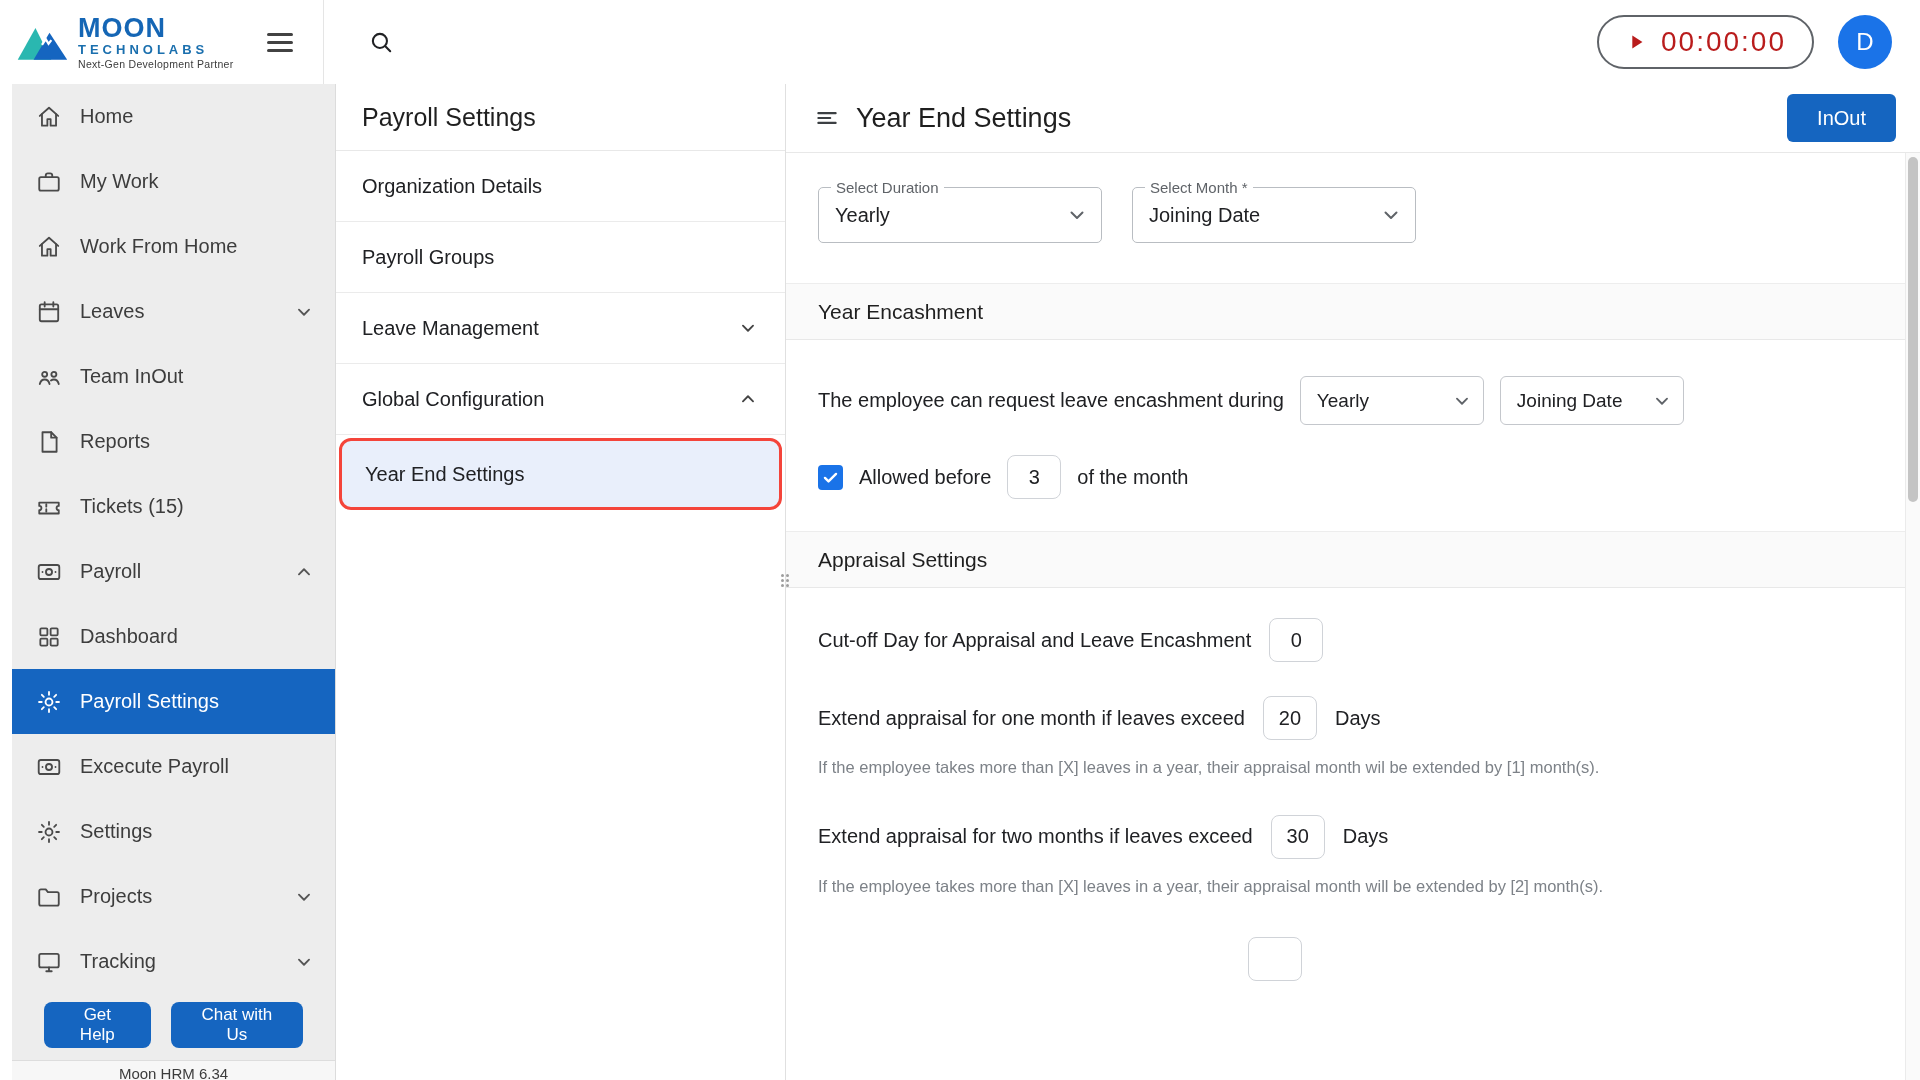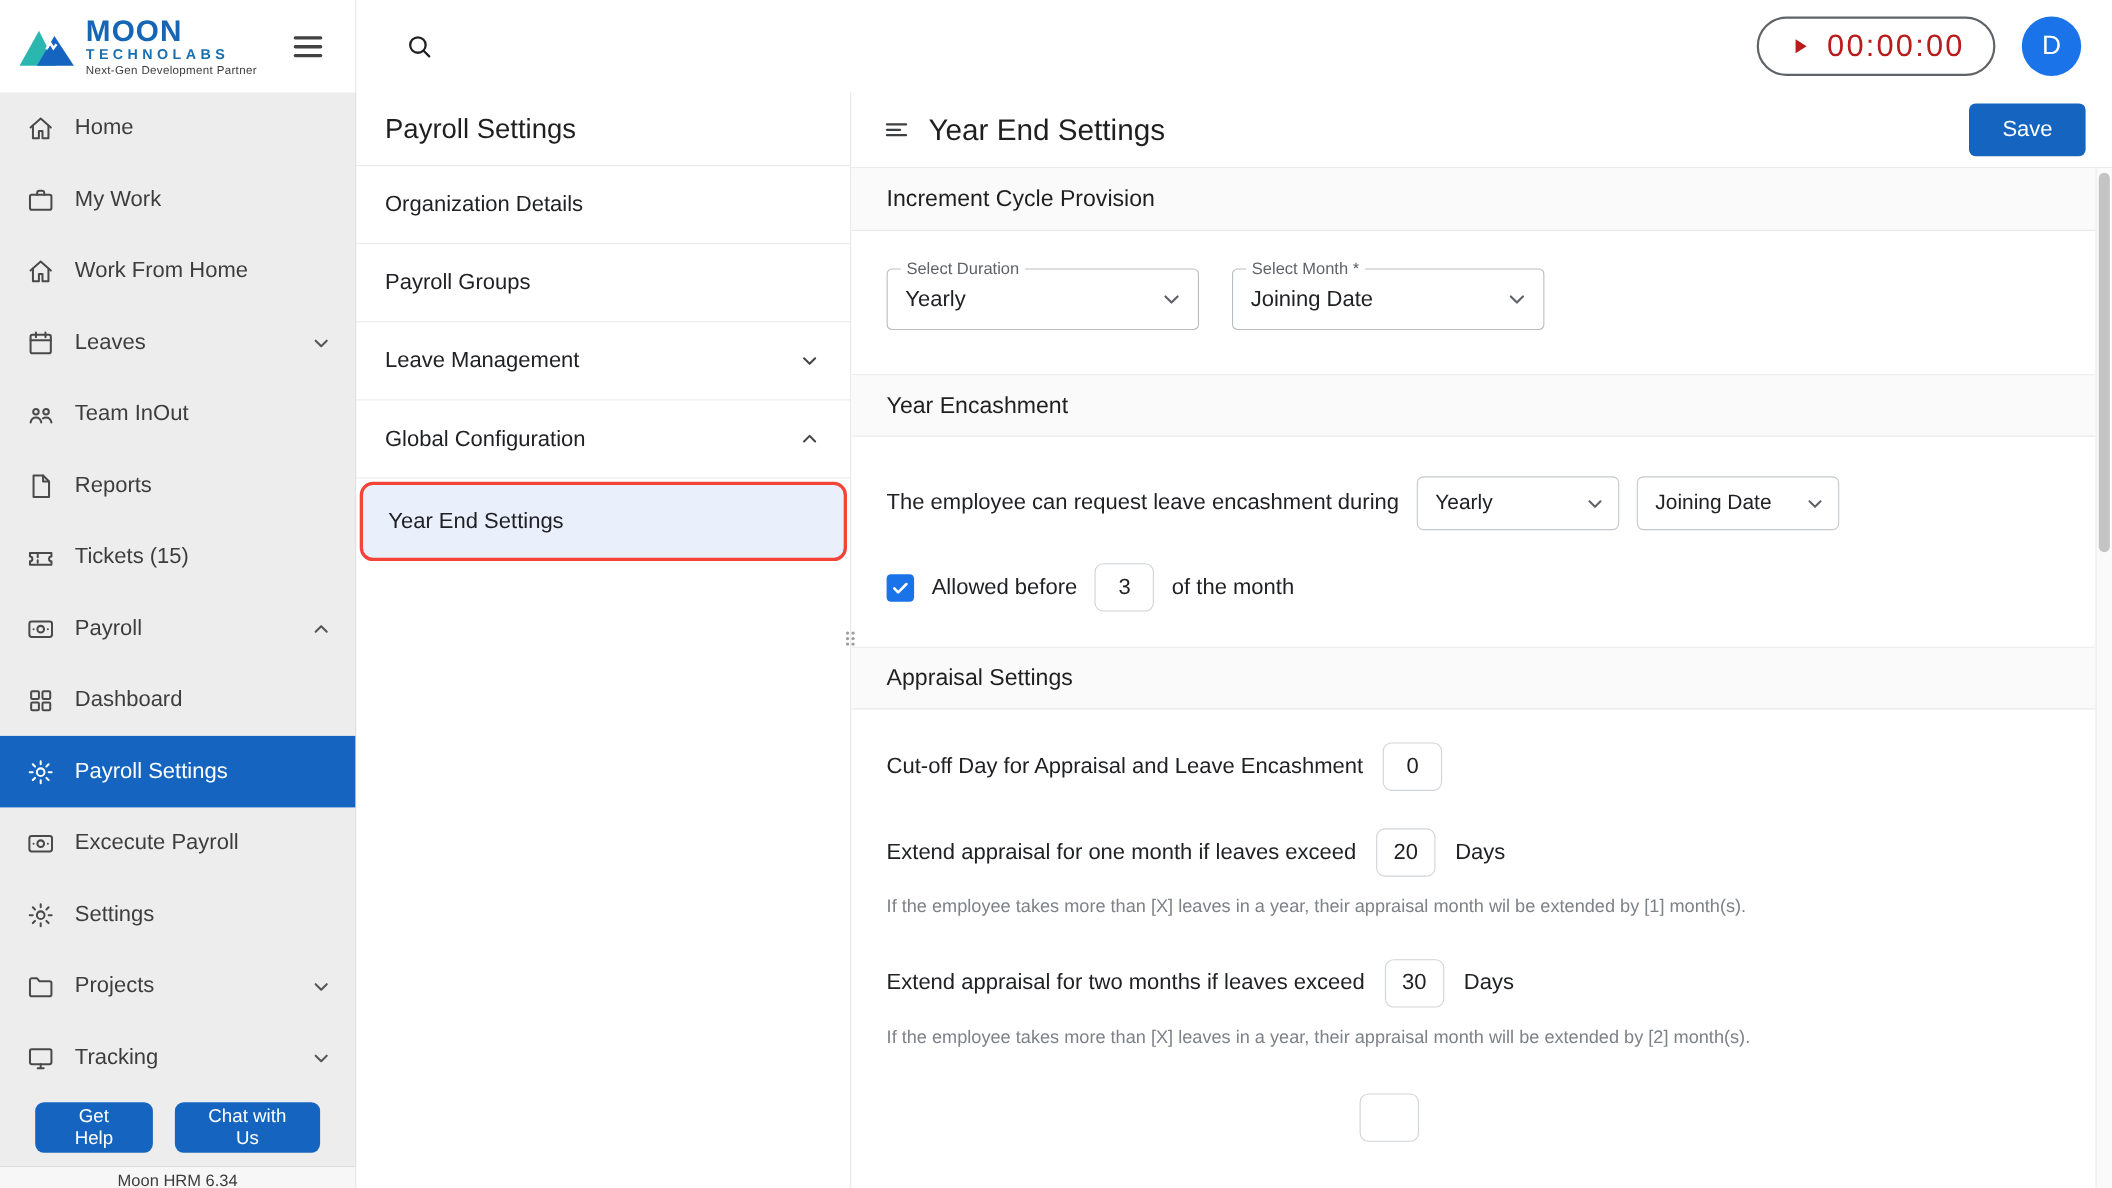--- a/index.html
+++ b/index.html
@@ -22,21 +22,21 @@
   .search-btn svg { width: 26px; height: 26px; }
   .timer { margin-left: auto; display: flex; align-items: center; gap: 14px;
     border: 2px solid #5f6368; border-radius: 999px; padding: 9px 26px;
     font-size: 28px; font-weight: 500; letter-spacing: 2px; color: #b91c1c; cursor: pointer; }
   .timer .play-icon { display: flex; } .timer .play-icon svg { width: 22px; height: 22px; }
   .avatar { width: 54px; height: 54px; margin: 0 28px 0 24px; background: #1a73e8; color: #fff;
     border-radius: 50%; display: flex; align-items: center; justify-content: center;
     font-size: 24px; font-weight: 500; cursor: pointer; flex: none; }
 
   
-  .body { display: flex; height: 996px; }
+  .body { display: flex; height: 996px; margin-left: 12px; }
 
   
   .sidebar { width: 324px; background: #ededed; border-right: 1px solid #dcdcdc;
     display: flex; flex-direction: column; flex: none; }
   .nav-item { height: 65px; display: flex; align-items: center; gap: 18px;
     padding: 0 20px 0 24px; font-size: 20px; color: #3d3d3d; cursor: pointer; }
   .nav-icon { display: flex; flex: none; color: #4a4a4a; }
   .nav-icon svg { width: 26px; height: 26px; }
   .nav-label { white-space: nowrap; }
   .nav-item .chev { margin-left: auto; display: flex; color: #555; }
@@ -352,26 +352,25 @@
   </section>
 
   <main>
     <div class="main-header">
       <span class="title-icon">
           <svg viewBox="0 0 24 24" fill="none" stroke="currentColor" stroke-width="1.9" stroke-linecap="round">
             <path d="M4 7.5h16M4 12h11M4 16.5h16"></path>
           </svg>
         </span>
       <h1 class="page-title">Year End Settings</h1>
-      <button class="save-btn">Save</button>
+      <button class="save-btn">InOut</button>
     </div>
 
     <div class="main-scroll">
 
-      <div class="section-band">Increment Cycle Provision</div>
       <div class="sec-inc">
         <div class="mat-field">
           <span class="mat-label">Select Duration</span>
           <span class="mat-value">Yearly</span>
           <span class="sel-chev">
               <svg viewBox="0 0 24 24" fill="none" stroke="currentColor" stroke-width="2" stroke-linecap="round" stroke-linejoin="round">
                 <path d="M6.5 9.5 12 15l5.5-5.5"></path>
               </svg>
             </span>
         </div>

